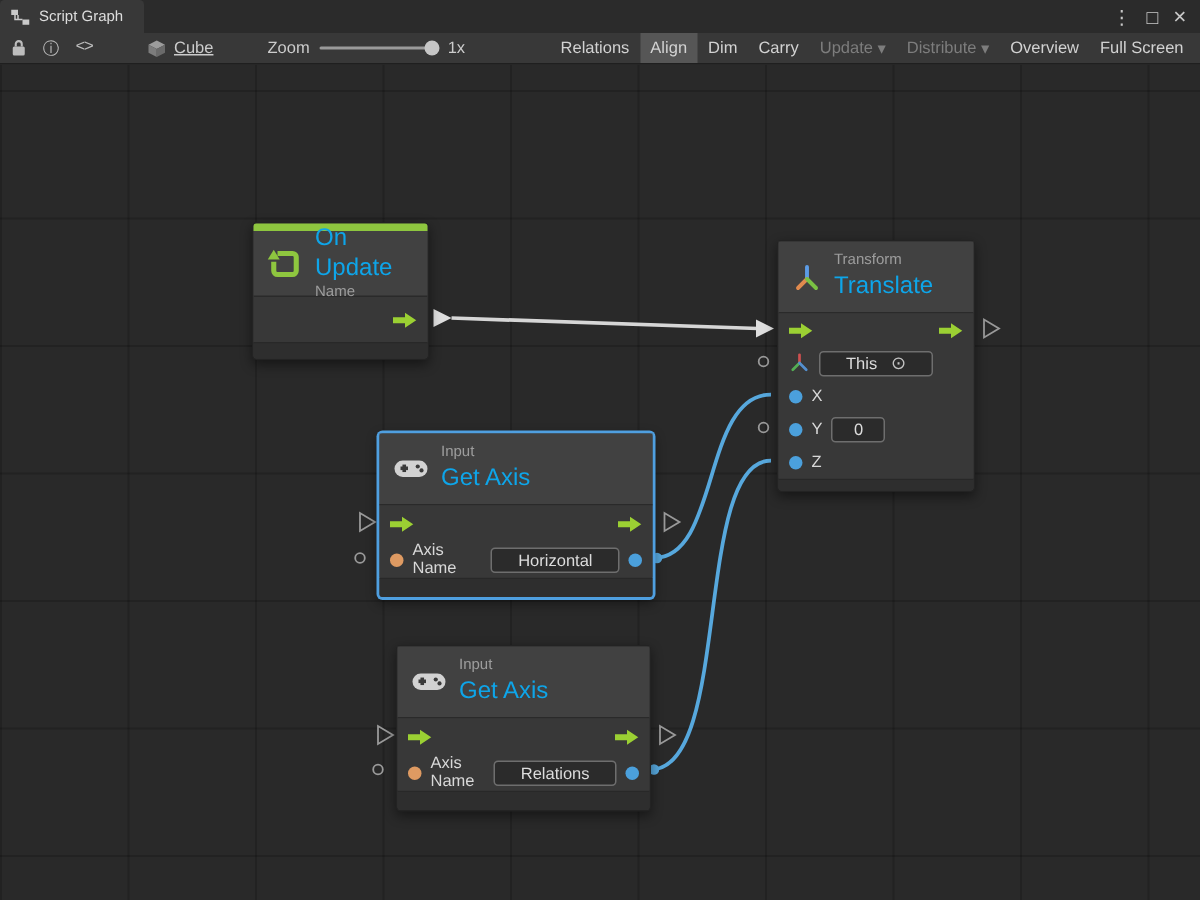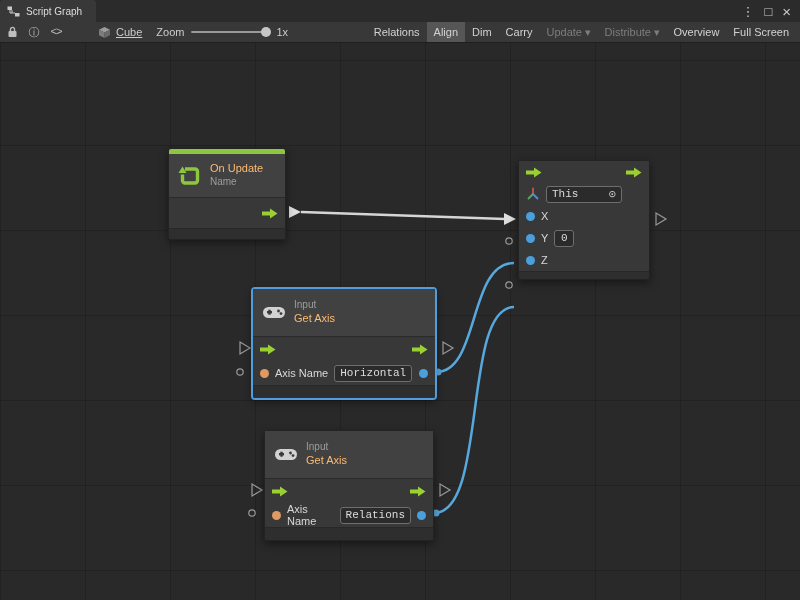--- a/index.html
+++ b/index.html
@@ -26,21 +26,21 @@
   
   .toolbar{
     position:absolute;left:0;top:22px;width:800px;height:21px;
     background:#383838;border-bottom:1px solid #1f1f1f;
     display:flex;align-items:center;font-size:11px;color:#cccccc;
     padding:0 4px;box-sizing:border-box;gap:6px;z-index:10;
   }
   .tool-icon{display:flex;align-items:center;justify-content:center;width:16px;height:16px;color:#bdbdbd;}
   .code-icon{font-family:"Liberation Mono","DejaVu Sans Mono",monospace;font-size:11px;letter-spacing:-1px;}
   .ctx-group{display:flex;align-items:center;gap:5px;margin-left:28px;text-decoration:underline;}
-  .zoom-group{display:flex;align-items:center;gap:7px;margin-left:8px;}
+  .zoom-group{display:flex;align-items:center;gap:7px;margin-left:30px;}
   .slider-track{position:relative;width:78px;height:2px;background:#9a9a9a;border-radius:1px;}
   .slider-handle{position:absolute;right:-2px;top:-4px;width:10px;height:10px;border-radius:50%;background:#c6c6c6;}
   .btn-group{margin-left:auto;display:flex;align-items:stretch;height:100%;text-align:right;}
   .tbtn{
     display:flex;align-items:center;gap:3px;padding:0 7px;color:#d2d2d2;cursor:default;
   }
   .tbtn.active{background:#565656;}
   .tbtn.disabled{color:#7d7d7d;}
   
   .canvas{
@@ -60,40 +60,40 @@
     box-shadow:0 3px 8px rgba(0,0,0,0.45);box-sizing:border-box;
   }
   .node.selected{border-color:#4f9fe0;box-shadow:0 0 0 1px #4f9fe0,0 3px 8px rgba(0,0,0,0.45);}
   .event-strip{height:5px;background:#8ec63f;border-radius:2px 2px 0 0;}
   .node-header{
     display:flex;align-items:center;gap:8px;padding:0 9px;background:#414141;
     border-bottom:1px solid #2a2a2a;box-sizing:border-box;
   }
   .hdr-44{height:44px;} .hdr-48{height:48px;}
   .titles{display:flex;flex-direction:column;line-height:1.25;}
-  .node-title{font-size:11px;color:#fdba74;}
+  .node-title{font-size:16px;color:#0ea5e9;}
   .node-cat{font-size:10px;color:#9d9d9d;}
   .port-row{display:flex;align-items:center;padding:0 7px;gap:6px;box-sizing:border-box;background:#383838;}
   .t-row{height:22px;}
   .g-row{height:24px;}
   .u-row{height:30px;}
   .spread{justify-content:space-between;}
   .node-footer{background:#2e2e2e;border-top:1px solid #282828;border-radius:0 0 2px 2px;}
   .ft-7{height:7px;} .ft-10{height:10px;} .ft-12{height:12px;}
   .port-label{font-size:11px;color:#d8d8d8;}
   .dot{width:9px;height:9px;border-radius:50%;flex:0 0 auto;}
   .dot.blue{background:#4ba0dc;}
   .dot.orange{background:#de9a62;}
   .dot.out{margin-left:auto;}
   .arrow-green{display:flex;flex:0 0 auto;align-items:center;}
   .arrow-out{margin-left:auto;}
   .field{
     background:#2b2b2b;border:1px solid #6e6e6e;border-radius:3px;
-    color:#dcdcdc;font-size:11px;padding:1px 5px;line-height:14px;
-    display:flex;align-items:flex-end;box-sizing:border-box;height:17px;font-family:Liberation Mono, monospace;
+    color:#dcdcdc;font-size:11px;padding:1px 17px;line-height:14px;
+    display:flex;align-items:flex-start;box-sizing:border-box;height:17px;
   }
   .this-field{width:76px;justify-content:space-between;}
   .num-field{width:20px;justify-content:center;}
   .target-glyph{color:#c4c4c4;font-size:12px;line-height:1;}
   .icon-box{display:flex;align-items:center;justify-content:center;flex:0 0 auto;}
 </style>
 </head>
 <body>
 
 <div class="titlebar">
@@ -218,20 +218,33 @@
     <span class="arrow-green arrow-out">
       <svg width="16" height="11" viewBox="0 0 16 11">
           <path d="M0 3.5 H8 V0.5 L15.5 5.5 L8 10.5 V7.5 H0 Z" fill="#9bd033"></path>
         </svg>
     </span>
   </div>
   <div class="node-footer ft-10"></div>
 </div>
 
 <div class="node" style="left:518px;top:160px;width:132px;">
+  <div class="node-header hdr-48">
+    <span class="icon-box">
+      <svg width="20" height="20" viewBox="0 0 20 20">
+        <line x1="10" y1="11" x2="10" y2="3" stroke="#5c9ce6" stroke-width="2.6" stroke-linecap="round"></line>
+        <line x1="10" y1="11" x2="4" y2="17" stroke="#e08a4e" stroke-width="2.6" stroke-linecap="round"></line>
+        <line x1="10" y1="11" x2="16" y2="17" stroke="#7ac143" stroke-width="2.6" stroke-linecap="round"></line>
+      </svg>
+    </span>
+    <div class="titles">
+      <span class="node-cat">Transform</span>
+      <span class="node-title">Translate</span>
+    </div>
+  </div>
   <div class="port-row t-row spread">
     <span class="arrow-green">
       <svg width="16" height="11" viewBox="0 0 16 11">
           <path d="M0 3.5 H8 V0.5 L15.5 5.5 L8 10.5 V7.5 H0 Z" fill="#9bd033"></path>
         </svg>
     </span>
     <span class="arrow-green">
       <svg width="16" height="11" viewBox="0 0 16 11">
           <path d="M0 3.5 H8 V0.5 L15.5 5.5 L8 10.5 V7.5 H0 Z" fill="#9bd033"></path>
         </svg>

